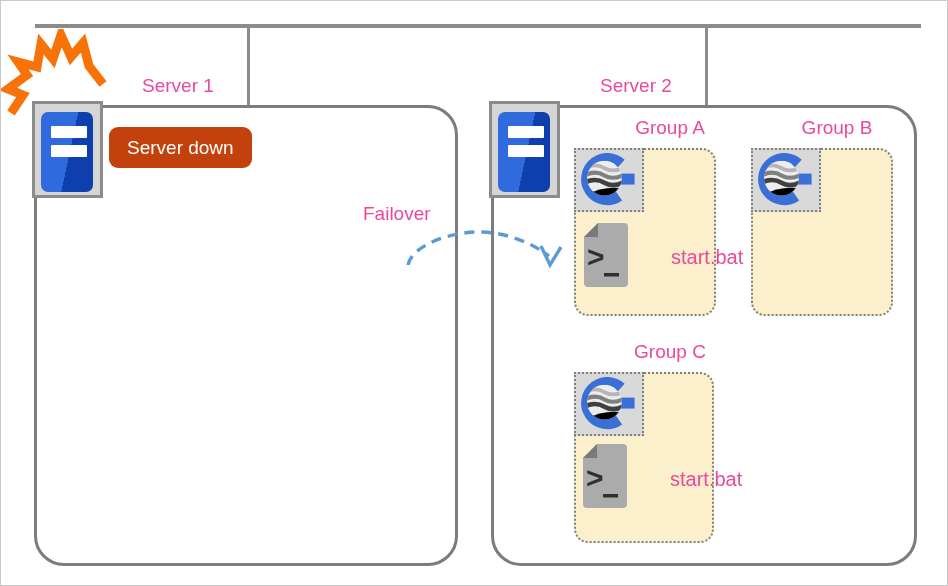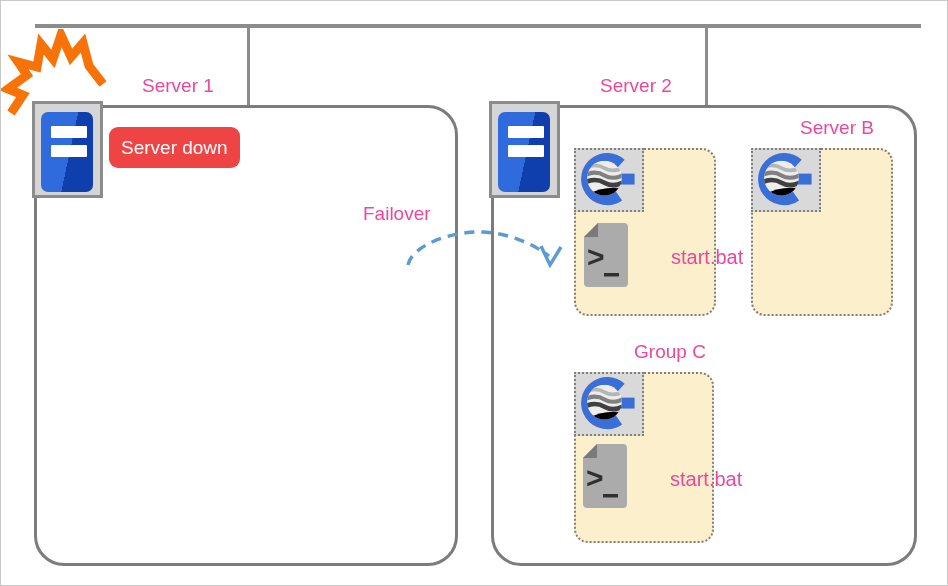--- a/index.html
+++ b/index.html
@@ -37,22 +37,22 @@
     position:absolute;left:6px;top:8px;width:52px;height:80px;border-radius:7px;
     background:linear-gradient(102deg,#2f6bdc 54%,#0e3fac 54%);
   }
   .tower .bar{position:absolute;left:10px;width:36px;height:12px;background:#ffffff;border-radius:1px;}
   .tower .bar.b1{top:14px;}
   .tower .bar.b2{top:33px;}
   
   .burst{left:0px;top:28px;width:114px;height:112px;z-index:3;}
   
   .badge{
-    left:108px;top:126px;height:41px;line-height:41px;padding:0 12px;
-    background:#ef4444;border-radius:9px;color:#ffffff;font-size:19px;
+    left:108px;top:126px;height:41px;line-height:41px;padding:0 18px;
+    background:#c2410c;border-radius:9px;color:#ffffff;font-size:19px;
     z-index:3;white-space:nowrap;
   }
   
   .failover-label{left:362px;top:202px;}
   .failover-arrow{left:393px;top:218px;width:178px;height:58px;z-index:3;}
   
   .group-box{
     background:#fcf0cc;border:2px dotted #7f7f7f;border-radius:14px;
     box-sizing:border-box;z-index:1;
   }
@@ -111,21 +111,22 @@
   </svg>
 
   <div class="abs badge">Server down</div>
 
   <div class="abs diagram-label failover-label">Failover</div>
   <svg class="abs failover-arrow" viewBox="0 0 178 58">
     <path d="M14,46 C 18,26 58,12 88,13 C 114,14 138,24 155,37" fill="none" stroke="#5b9bd5" stroke-width="3.4" stroke-dasharray="10 7"></path>
     <path d="M147,27 L156,46 L167,28" fill="none" stroke="#5b9bd5" stroke-width="3.4" stroke-linejoin="miter"></path>
   </svg>
 
-  <div class="abs diagram-label group-label glab-b">Server B</div>
+  <div class="abs diagram-label group-label glab-a">Group A</div>
+  <div class="abs diagram-label group-label glab-b">Group B</div>
   <div class="abs diagram-label group-label glab-c">Group C</div>
 
   <div class="abs group-box gbox-a"></div>
   <div class="abs group-box gbox-b"></div>
   <div class="abs group-box gbox-c"></div>
 
   <div class="abs glogo glogo-a">
     <svg width="64" height="60" viewBox="0 0 70 64">
       <circle cx="33" cy="31" r="22" fill="none" stroke="#3a6fd8" stroke-width="13" stroke-dasharray="98 41" transform="rotate(55 33 31)"></circle>
       <rect x="38" y="25" width="25" height="12" fill="#3a6fd8"></rect>

